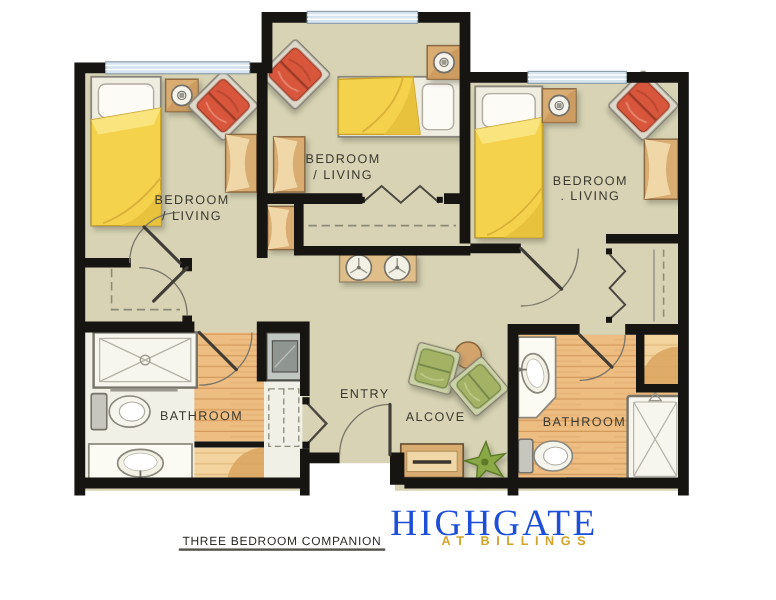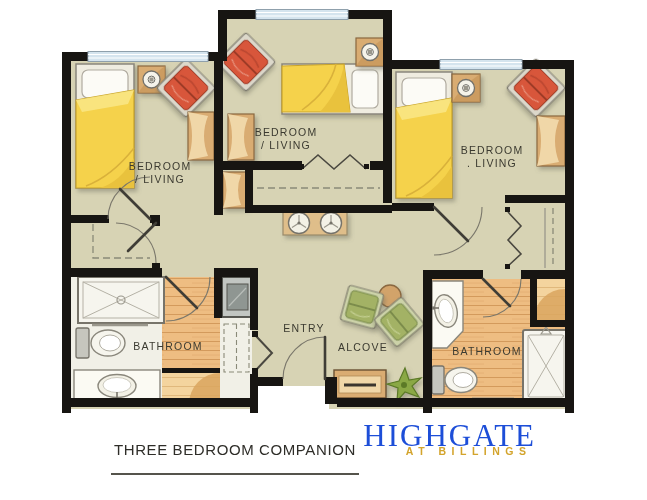--- a/index.html
+++ b/index.html
@@ -2,22 +2,22 @@
 <html><head>
 <meta charset="utf-8">
 <style>
   html,body{margin:0;padding:0;background:#ffffff;}
   .page{position:relative;width:647px;height:500px;background:#ffffff;overflow:hidden;
         font-family:"Liberation Sans",sans-serif;}
   svg{position:absolute;left:0;top:0;}
   svg text{font-family:"Liberation Sans",sans-serif;fill:#3b3a30;}
   .room-label{font-size:10.5px;letter-spacing:1.2px;}
   .footer{position:absolute;left:0;top:419px;width:100%;text-align:center;line-height:1;}
-  .plan-title{display:inline-block;font-size:15px;letter-spacing:.6px;color:#2e2d28;
-              border-bottom:2px solid #55544c;padding:0 3px 16px 3px;}
+  .plan-title{display:inline-block;font-size:10px;letter-spacing:.6px;color:#2e2d28;
+              border-bottom:2px solid #55544c;padding:0 3px 0 3px;}
   .brand{display:inline-block;margin-top:2px;}
   .brand-name{display:block;font-family:"Liberation Serif",serif;font-size:31px;
               color:#1d4ed8;letter-spacing:2px;line-height:0.95;}
   .brand-tagline{display:block;font-size:10.5px;font-weight:bold;color:#d3a42c;
                  letter-spacing:5.5px;margin-top:-4px;padding-left:38px;text-align:center;}
 </style>
 </head>
 <body>
 
 <div class="page">

